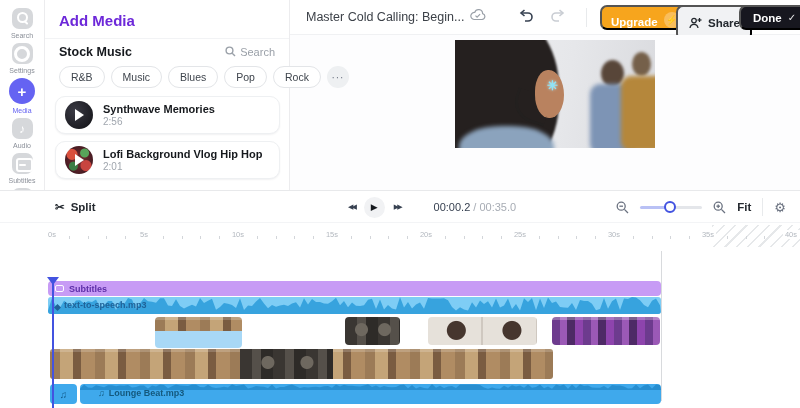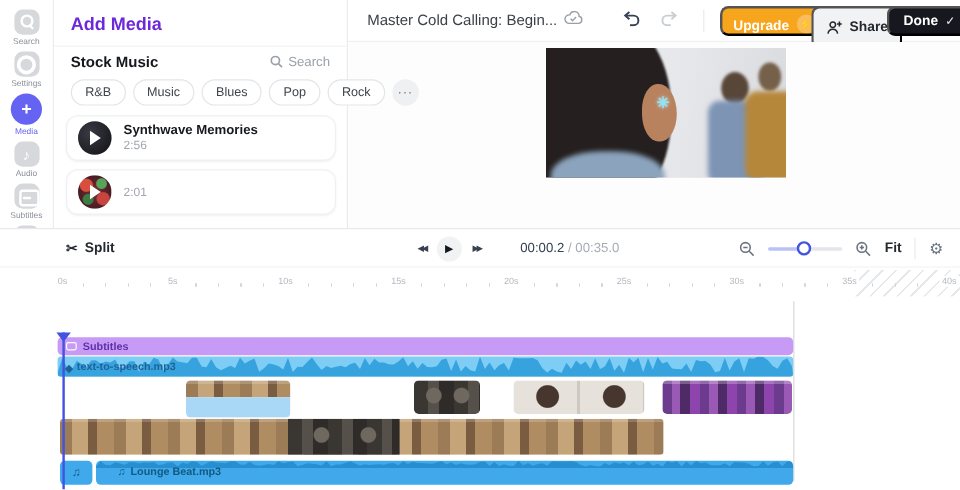--- a/index.html
+++ b/index.html
@@ -275,20 +275,21 @@
       <span class="song-meta">
         <span class="song-title">Synthwave Memories</span>
         <span class="song-dur">2:56</span>
       </span>
     </div>
     <div class="song-card c2">
       <span class="song-thumb t2">
           <span class="play-tri"></span>
         </span>
       <span class="song-meta">
+        <span class="song-title">Lofi Background Vlog Hip Hop</span>
         <span class="song-dur">2:01</span>
       </span>
     </div>
   </section>
 
   <header class="top-bar">
     <span class="proj-title">Master Cold Calling: Begin...</span>
     <span class="cloud-ic">
       <svg class="inline-ic" width="16" height="12" viewBox="0 0 16 12">
           <path d="M4 10.5h8a3 3 0 0 0 .6-5.9A4 4 0 0 0 4.8 3.4 3.2 3.2 0 0 0 4 10.5z" fill="none" stroke="#9aa0a8" stroke-width="1.2"></path>

